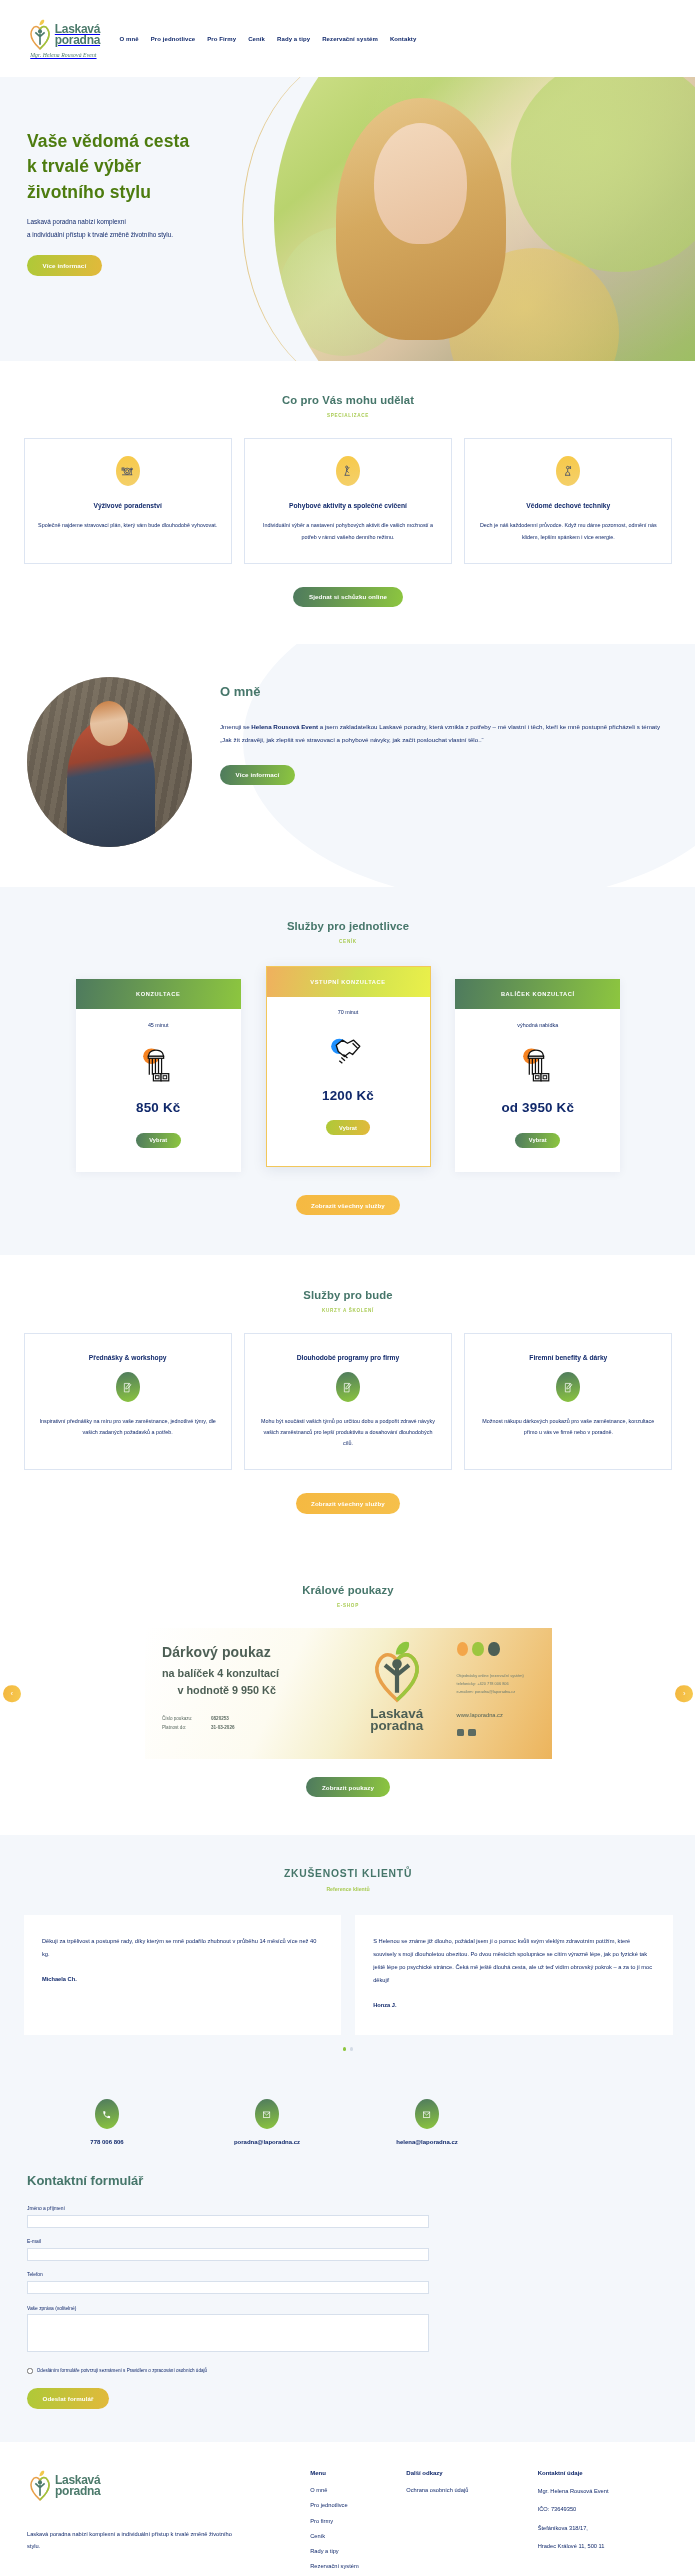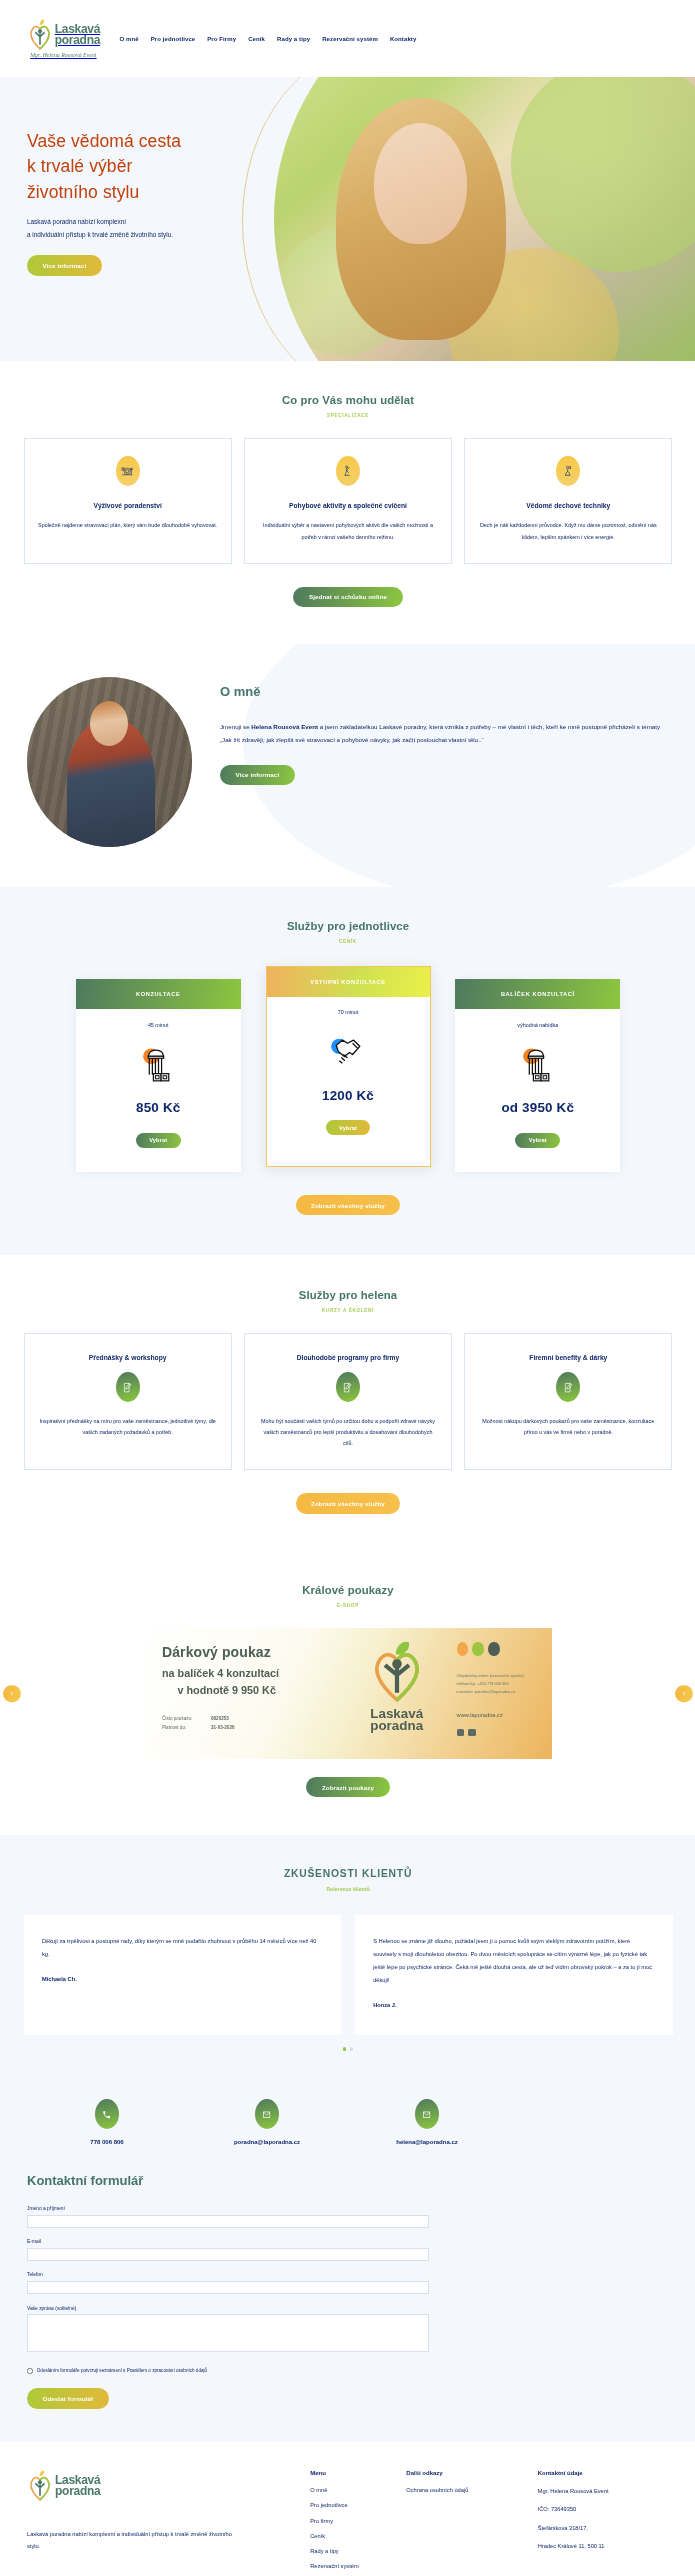--- a/index.html
+++ b/index.html
@@ -61,21 +61,21 @@
   .hero-photo .blob3{
     position:absolute;left:5.2px;bottom:5.2px;width:129px;height:129px;border-radius:50%;
     background:radial-gradient(circle at 45% 35%, rgba(210,228,160,.7), rgba(176,206,110,.3));
   }
   .hero-arc{
     position:absolute;left:242px;top:-31px;width:268px;height:350px;
     border-left:1px solid #e3c98d;border-radius:55% 0 0 55%;
   }
   .hero-inner{position:relative;z-index:5;padding:52px 0 0 27px;width:330px;}
   .hero h1{
-    font-size:17.5px;line-height:1.45;font-weight:normal;color:#c2410c;letter-spacing:0.1px;
+    font-size:17.5px;line-height:1.45;font-weight:bold;color:#4d7c0f;letter-spacing:0.1px;
   }
   .hero p{margin-top:11.3px;font-size:6.4px;line-height:1.9;color:#11296b;}
   .btn{
     display:inline-block;border:none;cursor:pointer;border-radius:13.4px;color:#fff;
     font-size:6.2px;font-weight:600;padding:6.7px 15.5px;text-decoration:none;letter-spacing:0.1px;
   }
   .btn-lime{background:linear-gradient(100deg,#aec938 0%,#e2b93b 100%);}
   .btn-green{background:linear-gradient(100deg,#4e7a5e 0%,#8dc63f 100%);}
   .btn-yellow{background:linear-gradient(100deg,#f5b942 0%,#f6c04b 100%);}
   .hero .btn{margin-top:14.4px;}
@@ -409,21 +409,21 @@
       <div class="price-val">od 3950 Kč</div>
       <a href="#" class="btn btn-green">Vybrat</a>
     </div>
   </div>
   <div class="center-btn">
     <a href="#" class="btn btn-yellow">Zobrazit všechny služby</a>
   </div>
 </section>
 
 <section class="firms">
-  <h2 class="sec-title">Služby pro helena</h2>
+  <h2 class="sec-title">Služby pro bude</h2>
   <div class="sec-kicker">KURZY A ŠKOLENÍ</div>
   <div class="wrap">
     <div class="cards3">
       <div class="card">
         <h3>Přednášky &amp; workshopy</h3>
         <span class="ic">
           <svg width="11.3" height="11.3" viewBox="0 0 24 24" fill="none" stroke="#fff" stroke-width="1.5">
             <path d="M5 3h10v18H5z"></path>
               <path d="M16 3l3 3-7 8-4 1 1-4z"></path>
           </svg>

